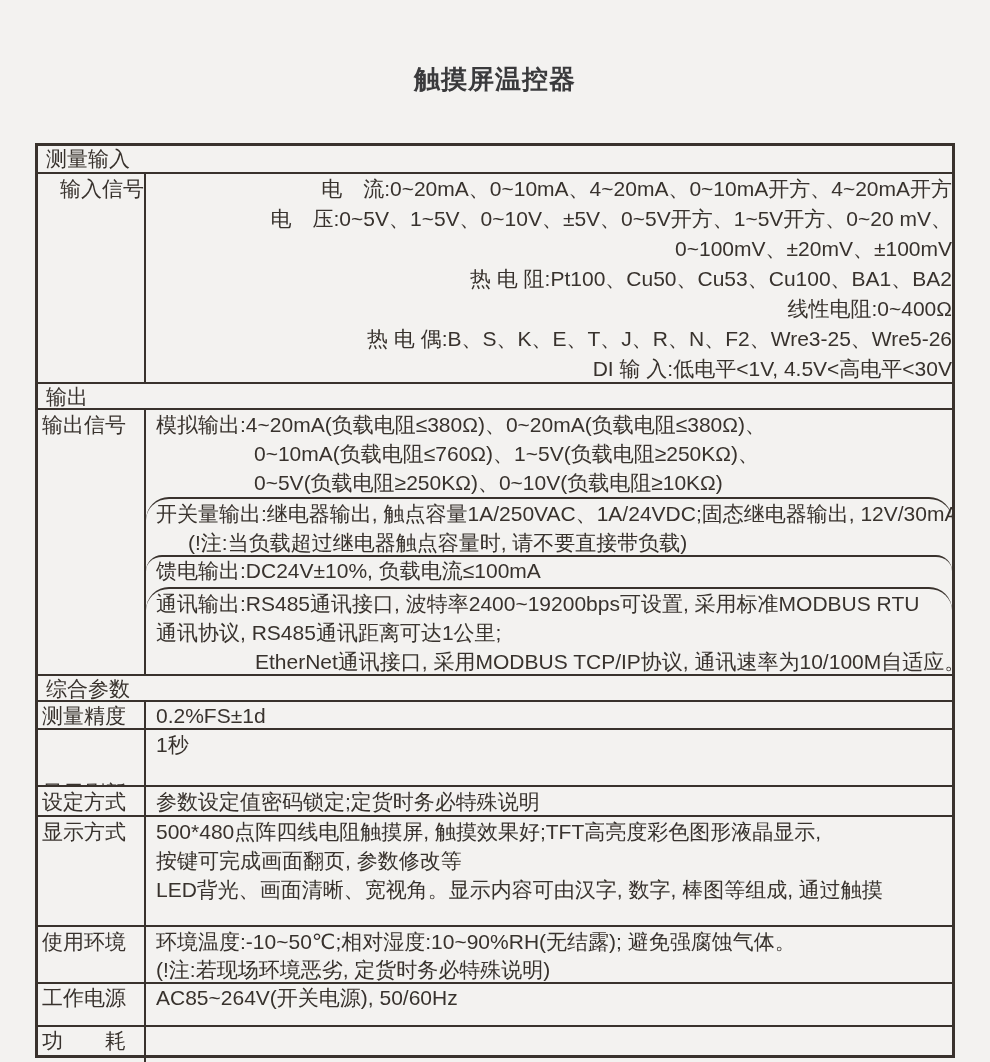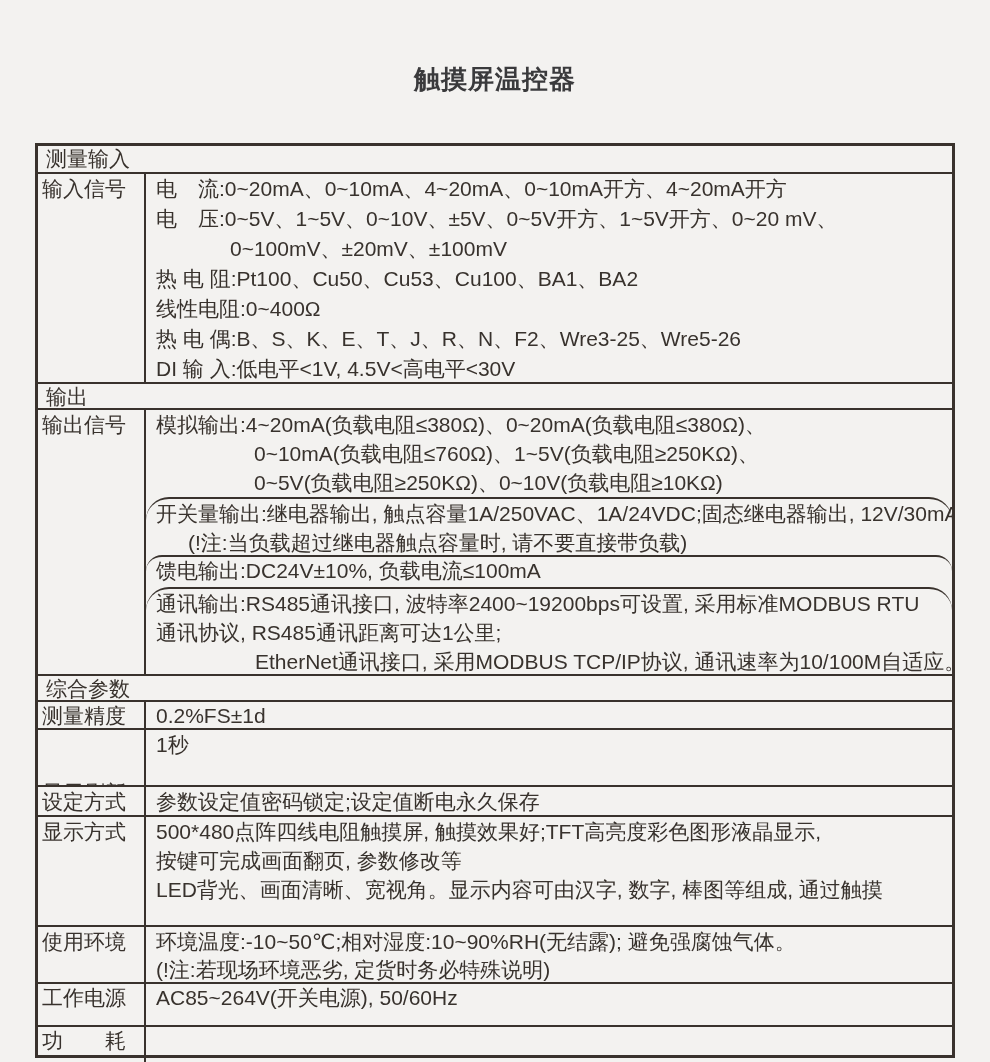--- a/index.html
+++ b/index.html
@@ -58,21 +58,21 @@
   .value-cell {
     flex: 1 1 auto;
     padding-left: 10px;
     box-sizing: border-box;
     overflow: hidden;
   }
   .line { white-space: pre; overflow: hidden; }
 
   
   .r-input { height: 210px; }
-  .r-input .line, .r-input .label-cell { line-height: 30px; }
+  .r-input .line, .r-input .label-cell { line-height: 30px; text-align: right; }
   .r-output { height: 266px; }
   .r-output .line, .r-output .label-cell { line-height: 29px; }
   .value-stack { flex: 1 1 auto; display: flex; flex-direction: column; overflow: hidden; }
   .sub-row { padding-left: 10px; box-sizing: border-box; border-radius: 23px; }
   .sub-row + .sub-row { border-top: 2px solid #39322d; }
   .sub-analog { height: 87px; }
   .sub-switch { height: 58px; }
   .sub-feed   { height: 36px; }
   .sub-feed .line { line-height: 28px; }
   .sub-comm   { height: 87px; }
@@ -162,21 +162,21 @@
       
     </div>
     <div class="value-cell">
       <div class="line">1秒</div>
     </div>
   </div>
 
   <div class="row r-setting">
     <div class="label-cell">设定方式</div>
     <div class="value-cell">
-      <div class="line">参数设定值密码锁定;设定值断电永久保存</div>
+      <div class="line">参数设定值密码锁定;定货时务必特殊说明</div>
     </div>
   </div>
 
   <div class="row r-display">
     <div class="label-cell">显示方式</div>
     <div class="value-cell">
       <div class="line">500*480点阵四线电阻触摸屏, 触摸效果好;TFT高亮度彩色图形液晶显示,</div>
       <div class="line">按键可完成画面翻页, 参数修改等</div>
       <div class="line">LED背光、画面清晰、宽视角。显示内容可由汉字, 数字, 棒图等组成, 通过触摸</div>
     </div>

